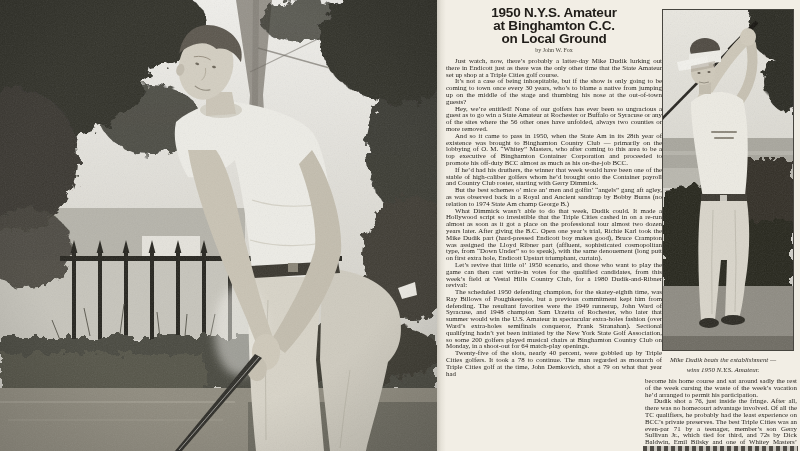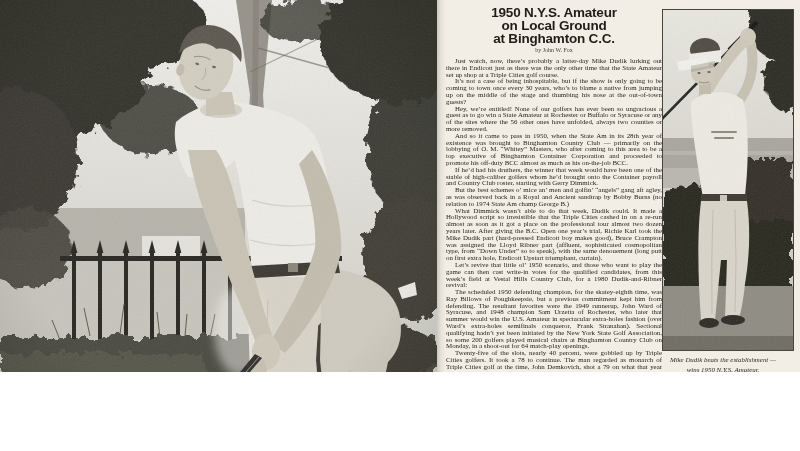--- a/index.html
+++ b/index.html
@@ -1,16 +1,16 @@
 <!DOCTYPE html>
 <html><head>
 <meta charset="utf-8">
 <style>
   html,body{margin:0;padding:0;background:#ffffff;}
-  .page{position:relative;width:800px;height:372px;background:#f2eee5;overflow:hidden;
+  .page{position:relative;width:800px;height:451px;background:#f2eee5;overflow:hidden;
         font-family:"Liberation Serif",serif;color:#26231f;}
   .photo-left{position:absolute;left:0;top:0;width:437px;height:451px;display:block;}
   .gutter{position:absolute;left:437px;top:0;width:9px;height:451px;
           background:linear-gradient(90deg,#cdc9bf 0%,#e6e2d8 45%,#f2eee5 100%);}
   .col{position:absolute;left:446px;top:6px;width:216px;height:445px;overflow:hidden;}
   .title{text-align:center;font-family:"Liberation Sans",sans-serif;font-weight:bold;
          font-size:13.5px;line-height:13px;letter-spacing:-0.2px;color:#201d19;}
   .byline{text-align:center;font-size:6px;line-height:7px;margin-top:2px;color:#45423a;}
   .body-text{margin-top:4px;font-size:6.9px;line-height:6.8px;text-align:justify;}
   .body-text p{margin:0;text-indent:9px;}
@@ -157,22 +157,22 @@
     </g>
     <rect width="437" height="451" filter="url(#noise)" opacity="0.12"></rect>
     <rect width="437" height="451" fill="url(#vig)"></rect>
   </svg>
 
   <div class="gutter"></div>
 
   <div class="col">
     <div class="title">
       <div>1950 N.Y.S. Amateur</div>
+      <div>at Binghamton C.C.</div>
       <div>on Local Ground</div>
-      <div>at Binghamton C.C.</div>
     </div>
     <div class="byline">by John W. Fox</div>
     <div class="body-text">
       <p>Just watch, now, there’s probably a latter-day Mike Dudik lurking out there in Endicott just as there was the only other time that the State Amateur set up shop at a Triple Cities golf course.</p>
       <p>It’s not a case of being inhospitable, but if the show is only going to be coming to town once every 30 years, who’s to blame a native from jumping up on the middle of the stage and thumbing his nose at the out-of-town guests?</p>
       <p>Hey, we’re entitled! None of our golfers has ever been so ungracious a guest as to go win a State Amateur at Rochester or Buffalo or Syracuse or any of the sites where the 56 other ones have unfolded, always two counties or more removed.</p>
       <p>And so it came to pass in 1950, when the State Am in its 28th year of existence was brought to Binghamton Country Club — primarily on the lobbying of O. M. “Whitey” Masters, who after coming to this area to be a top executive of Binghamton Container Corporation and proceeded to promote his off-duty BCC almost as much as his on-the-job BCC.</p>
       <p>If he’d had his druthers, the winner that week would have been one of the stable of high-caliber golfers whom he’d brought onto the Container payroll and Country Club roster, starting with Gerry Dimmick.</p>
       <p>But the best schemes o’ mice an’ men and golfin’ “angels” gang aft agley, as was observed back in a Royal and Ancient sandtrap by Bobby Burns (no relation to 1974 State Am champ George B.)</p>
       <p>What Dimmick wasn’t able to do that week, Dudik could. It made a Hollywood script so irresistible that the Triple Cities cashed in on a re-run almost as soon as it got a place on the professional tour almost two dozen years later. After giving the B.C. Open one year’s trial, Richie Karl took the Mike Dudik part (hard-pressed Endicott boy makes good), Bruce Crampton was assigned the Lloyd Ribner part (affluent, sophisticated cosmopolitan type, from “Down Under” so to speak), with the same denouement (long putt on first extra hole, Endicott Upstart triumphant, curtain).</p>

